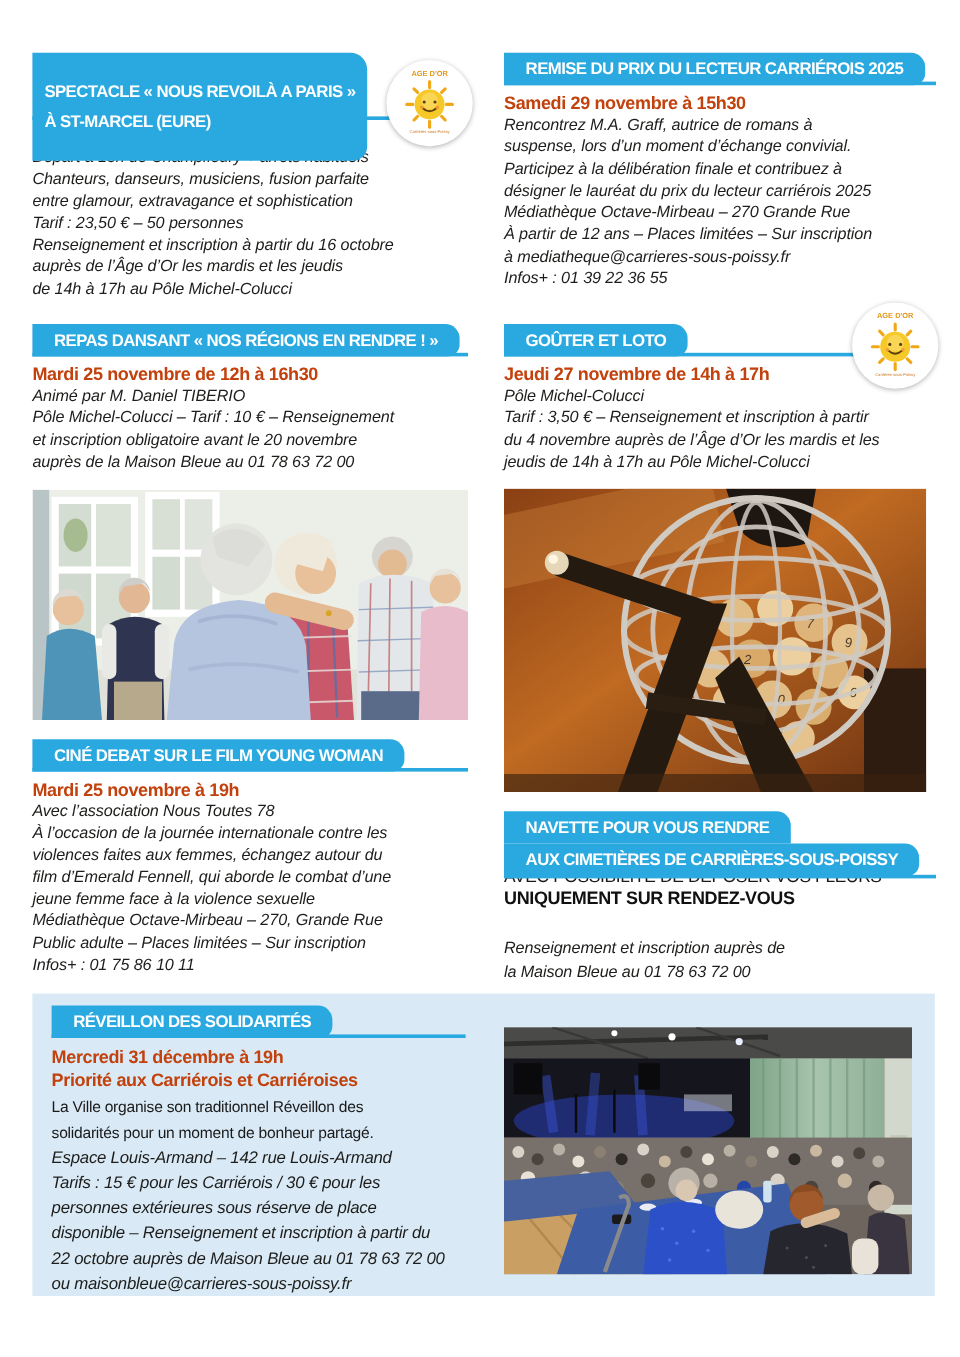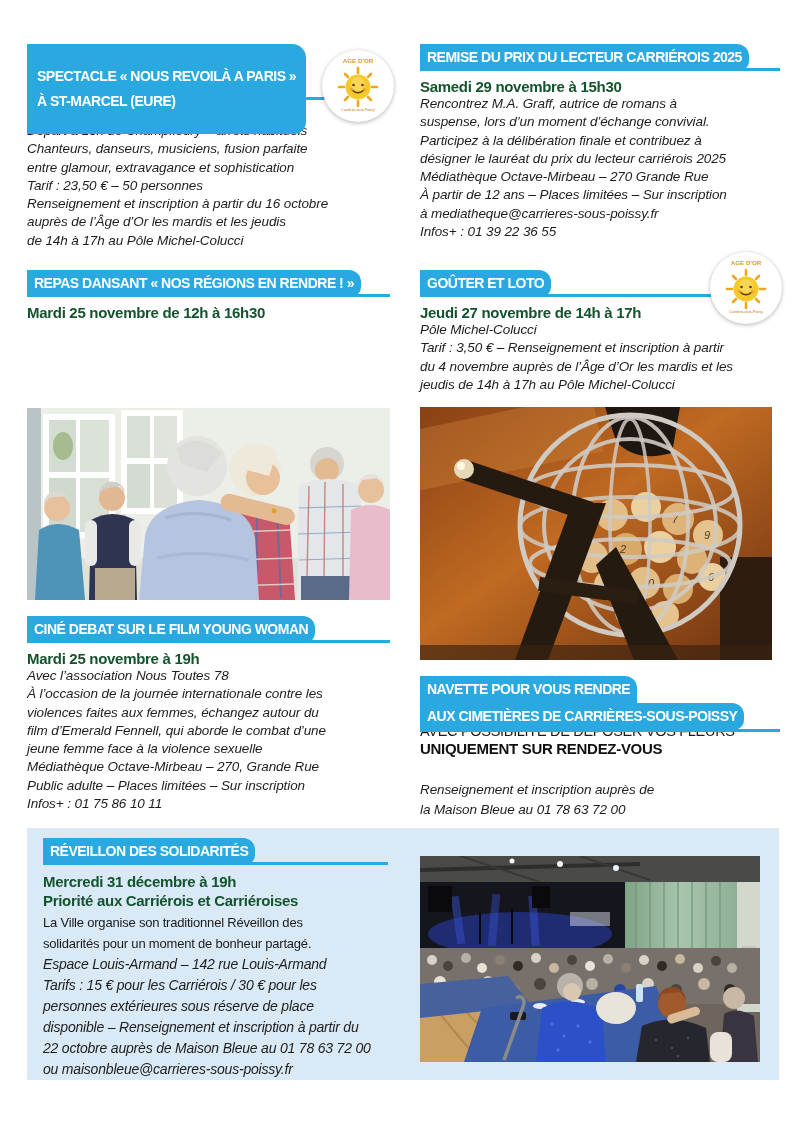--- a/index.html
+++ b/index.html
@@ -6,29 +6,29 @@
     --accent:#29a9e0;
     --panel:#d9eaf6;
     --ink:#1d1d1b;
   }
   *{margin:0;padding:0;box-sizing:border-box;}
   body{background:#fff;font-family:"Liberation Sans",sans-serif;}
   .page{position:relative;width:800px;height:1131px;background:#fff;overflow:hidden;}
 
   .bar{
     position:absolute;background:var(--accent);color:#fff;font-weight:bold;
-    font-size:14px;letter-spacing:-0.5px;line-height:23px;padding:2px 7px;
+    font-size:14px;letter-spacing:-0.5px;line-height:23px;padding:2px 18px;
     border-radius:0 12px 10px 0;z-index:2;white-space:nowrap;
   }
   .bar.two{line-height:25px;padding:20px 10px;border-radius:0 14px 12px 0;}
   .bar.step1{border-radius:0 12px 0 0;}
   .rule{position:absolute;height:3px;background:var(--accent);z-index:1;}
   .date{
     position:absolute;font-weight:bold;font-size:15px;line-height:19px;
-    color:#14532d;letter-spacing:-0.3px;white-space:pre-line;
+    color:#c2410c;letter-spacing:-0.3px;white-space:pre-line;
   }
   .bodytxt{
     position:absolute;font-style:italic;font-size:13.5px;line-height:18.3px;
     letter-spacing:-0.1px;color:var(--ink);white-space:pre-line;
   }
   .caps-bold{position:absolute;font-weight:bold;font-size:15px;letter-spacing:-0.3px;color:#111;}
   .caps-reg{position:absolute;font-size:14.5px;letter-spacing:-0.3px;color:#1a1a1a;}
   .panel{position:absolute;left:27px;top:828px;width:752px;height:252px;background:var(--panel);z-index:0;}
   .panel-intro{
     position:absolute;font-size:13px;line-height:21px;color:#1a1a1a;
@@ -83,20 +83,24 @@
 Chanteurs, danseurs, musiciens, fusion parfaite
 entre glamour, extravagance et sophistication
 Tarif : 23,50 € – 50 personnes
 Renseignement et inscription à partir du 16 octobre
 auprès de l’Âge d’Or les mardis et les jeudis
 de 14h à 17h au Pôle Michel-Colucci</div>
 
   <div class="rule" style="left:27px;top:294px;width:363px;"></div>
   <div class="bar" style="left:27px;top:270px;">REPAS DANSANT « NOS RÉGIONS EN RENDRE ! »</div>
   <div class="date" style="left:27px;top:303px;width:363px;">Mardi 25 novembre de 12h à 16h30</div>
+  <div class="bodytxt" style="left:27px;top:321px;width:370px;">Animé par M. Daniel TIBERIO
+Pôle Michel-Colucci – Tarif : 10 € – Renseignement
+et inscription obligatoire avant le 20 novembre
+auprès de la Maison Bleue au 01 78 63 72 00</div>
 
   <div class="photo" style="left:27px;top:408px;width:363px;height:192px;">
     <svg viewBox="0 0 363 192" preserveAspectRatio="none">
       <rect width="363" height="192" fill="#eceee8"></rect>
       <rect y="150" width="363" height="42" fill="#e0e1d8"></rect>
       <rect x="0" width="14" height="192" fill="#b9c4c7"></rect>
       <rect x="16" y="6" width="72" height="124" fill="#ffffff"></rect>
       <rect x="22" y="12" width="27" height="52" fill="#d4ddd2"></rect>
         <rect x="53" y="12" width="29" height="52" fill="#dbe2d8"></rect>
       <rect x="22" y="70" width="27" height="54" fill="#cfd9cd"></rect>

